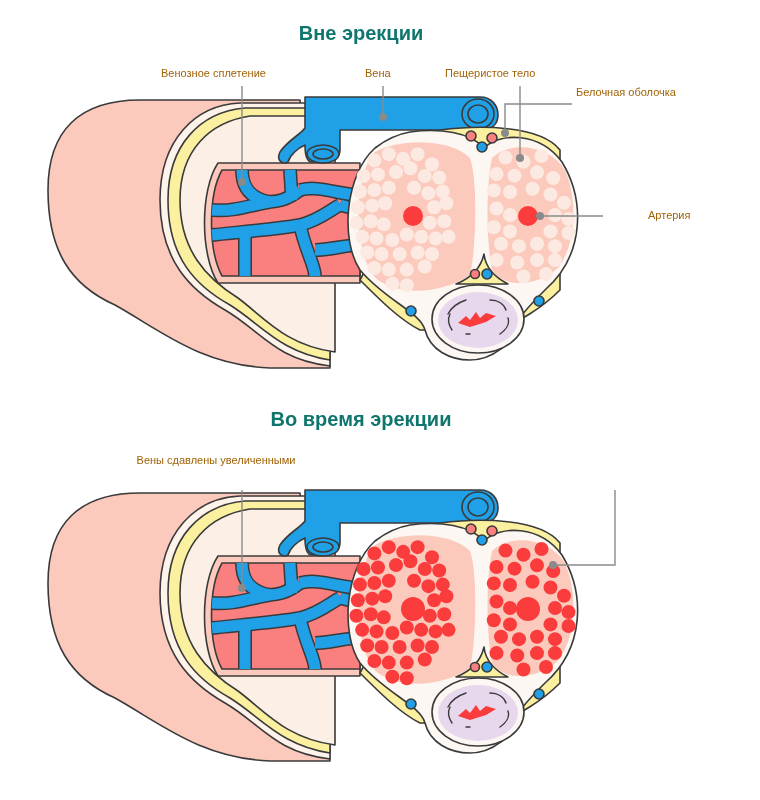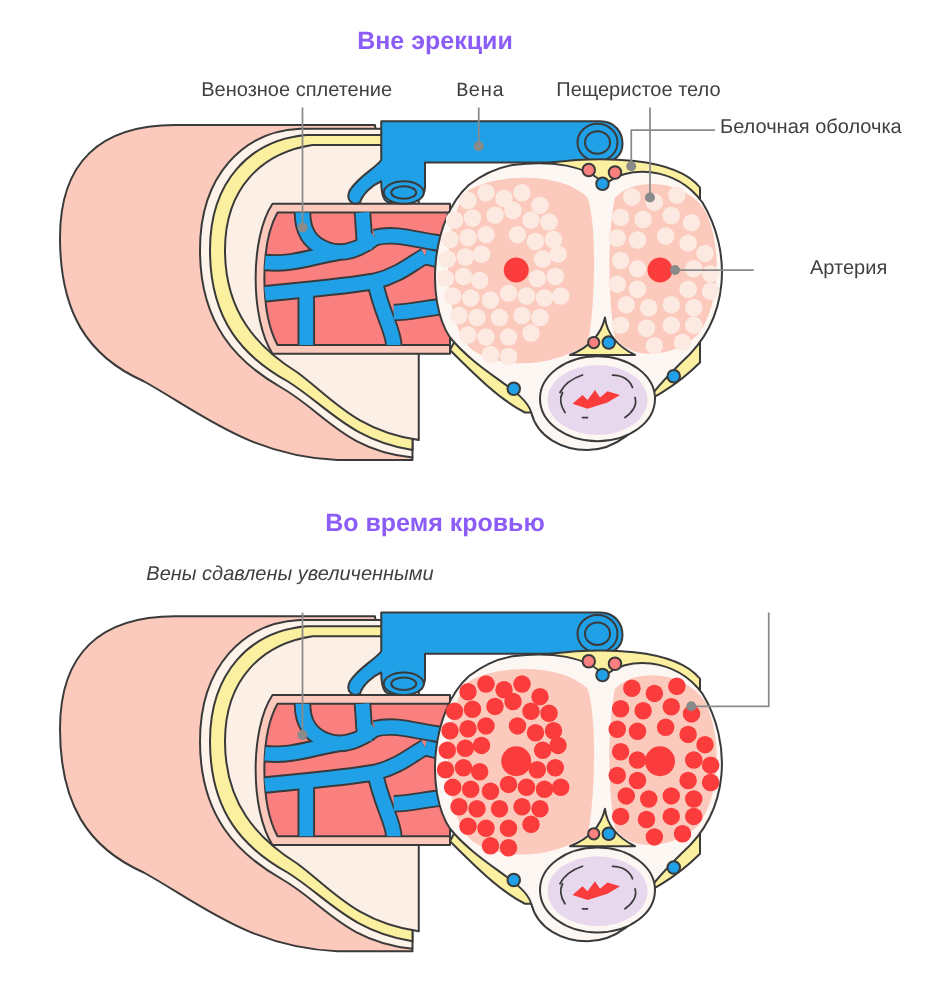--- a/index.html
+++ b/index.html
@@ -1,33 +1,33 @@
 <!DOCTYPE html>
 <html><head>
 <meta charset="utf-8">
 <style>
   html, body { margin: 0; padding: 0; background: #ffffff; }
   body { width: 760px; height: 800px; position: relative; overflow: hidden; font-family: "Liberation Sans", sans-serif; }
-  .title { position: absolute; left: 4px; width: 688px; text-align: center; font-weight: bold; font-size: 20px; color: #8b5cf6; }
-  .label { position: absolute; font-size: 16px; color: #404040; white-space: nowrap; line-height: 18px; }
+  .title { position: absolute; left: 17px; width: 688px; text-align: center; font-weight: bold; font-size: 20px; color: #0f766e; }
+  .label { position: absolute; font-size: 11px; color: #a16207; white-space: nowrap; line-height: 18px; }
   .label.center { text-align: center; }
   svg { position: absolute; left: 0; top: 0; }
 </style>
 </head>
 <body>
 
 <div class="title" style="top:22px;">Вне эрекции</div>
 <div class="label" style="left:161px; top:64px;">Венозное сплетение</div>
-<div class="label" style="left:365px; top:64px;font-family:Liberation Mono, monospace;">Вена</div>
+<div class="label" style="left:365px; top:64px;">Вена</div>
 <div class="label" style="left:445px; top:64px;">Пещеристое тело</div>
-<div class="label" style="left:576px; top:93px;">Белочная оболочка</div>
+<div class="label" style="left:576px; top:83px;">Белочная оболочка</div>
 <div class="label" style="left:608px; top:206px;margin-left:40px;">Артерия</div>
 
-<div class="title" style="top:408px;">Во время кровью</div>
-<div class="label center" style="left:112px; top:451px; width:240px;font-style:italic;">
+<div class="title" style="top:408px;">Во время эрекции</div>
+<div class="label center" style="left:96px; top:451px; width:240px;">
   <div>Вены сдавлены увеличенными</div>
 </div>
 <div class="label center" style="left:520px; top:451px; width:190px;">
 </div>
 
 <svg id="diagram" width="760" height="800" viewBox="0 0 760 800" xmlns="http://www.w3.org/2000/svg">
   <g id="panel-0">
       <path stroke="#3a3a3a" stroke-width="1.6" stroke-linejoin="round" d="M 300 100 L 140 100 C 80 100, 48 130, 48 190 C 48 250, 70 285, 115 305 C 160 330, 200 365, 270 368 L 330 368 Z" fill="#fbcabc"></path>
       <path stroke="#3a3a3a" stroke-width="1.6" stroke-linejoin="round" d="M 300 103 L 240 103 C 195 105, 160 140, 160 200 C 160 260, 190 290, 225 310 C 260 330, 275 360, 330 366 L 330 103 Z" fill="#fdf3ea"></path>
       <path stroke="#3a3a3a" stroke-width="1.6" stroke-linejoin="round" d="M 305 108 L 245 108 C 200 112, 168 145, 168 200 C 168 258, 196 286, 230 305 C 262 325, 280 352, 330 360 L 330 108 Z" fill="#fbf0a0"></path>

